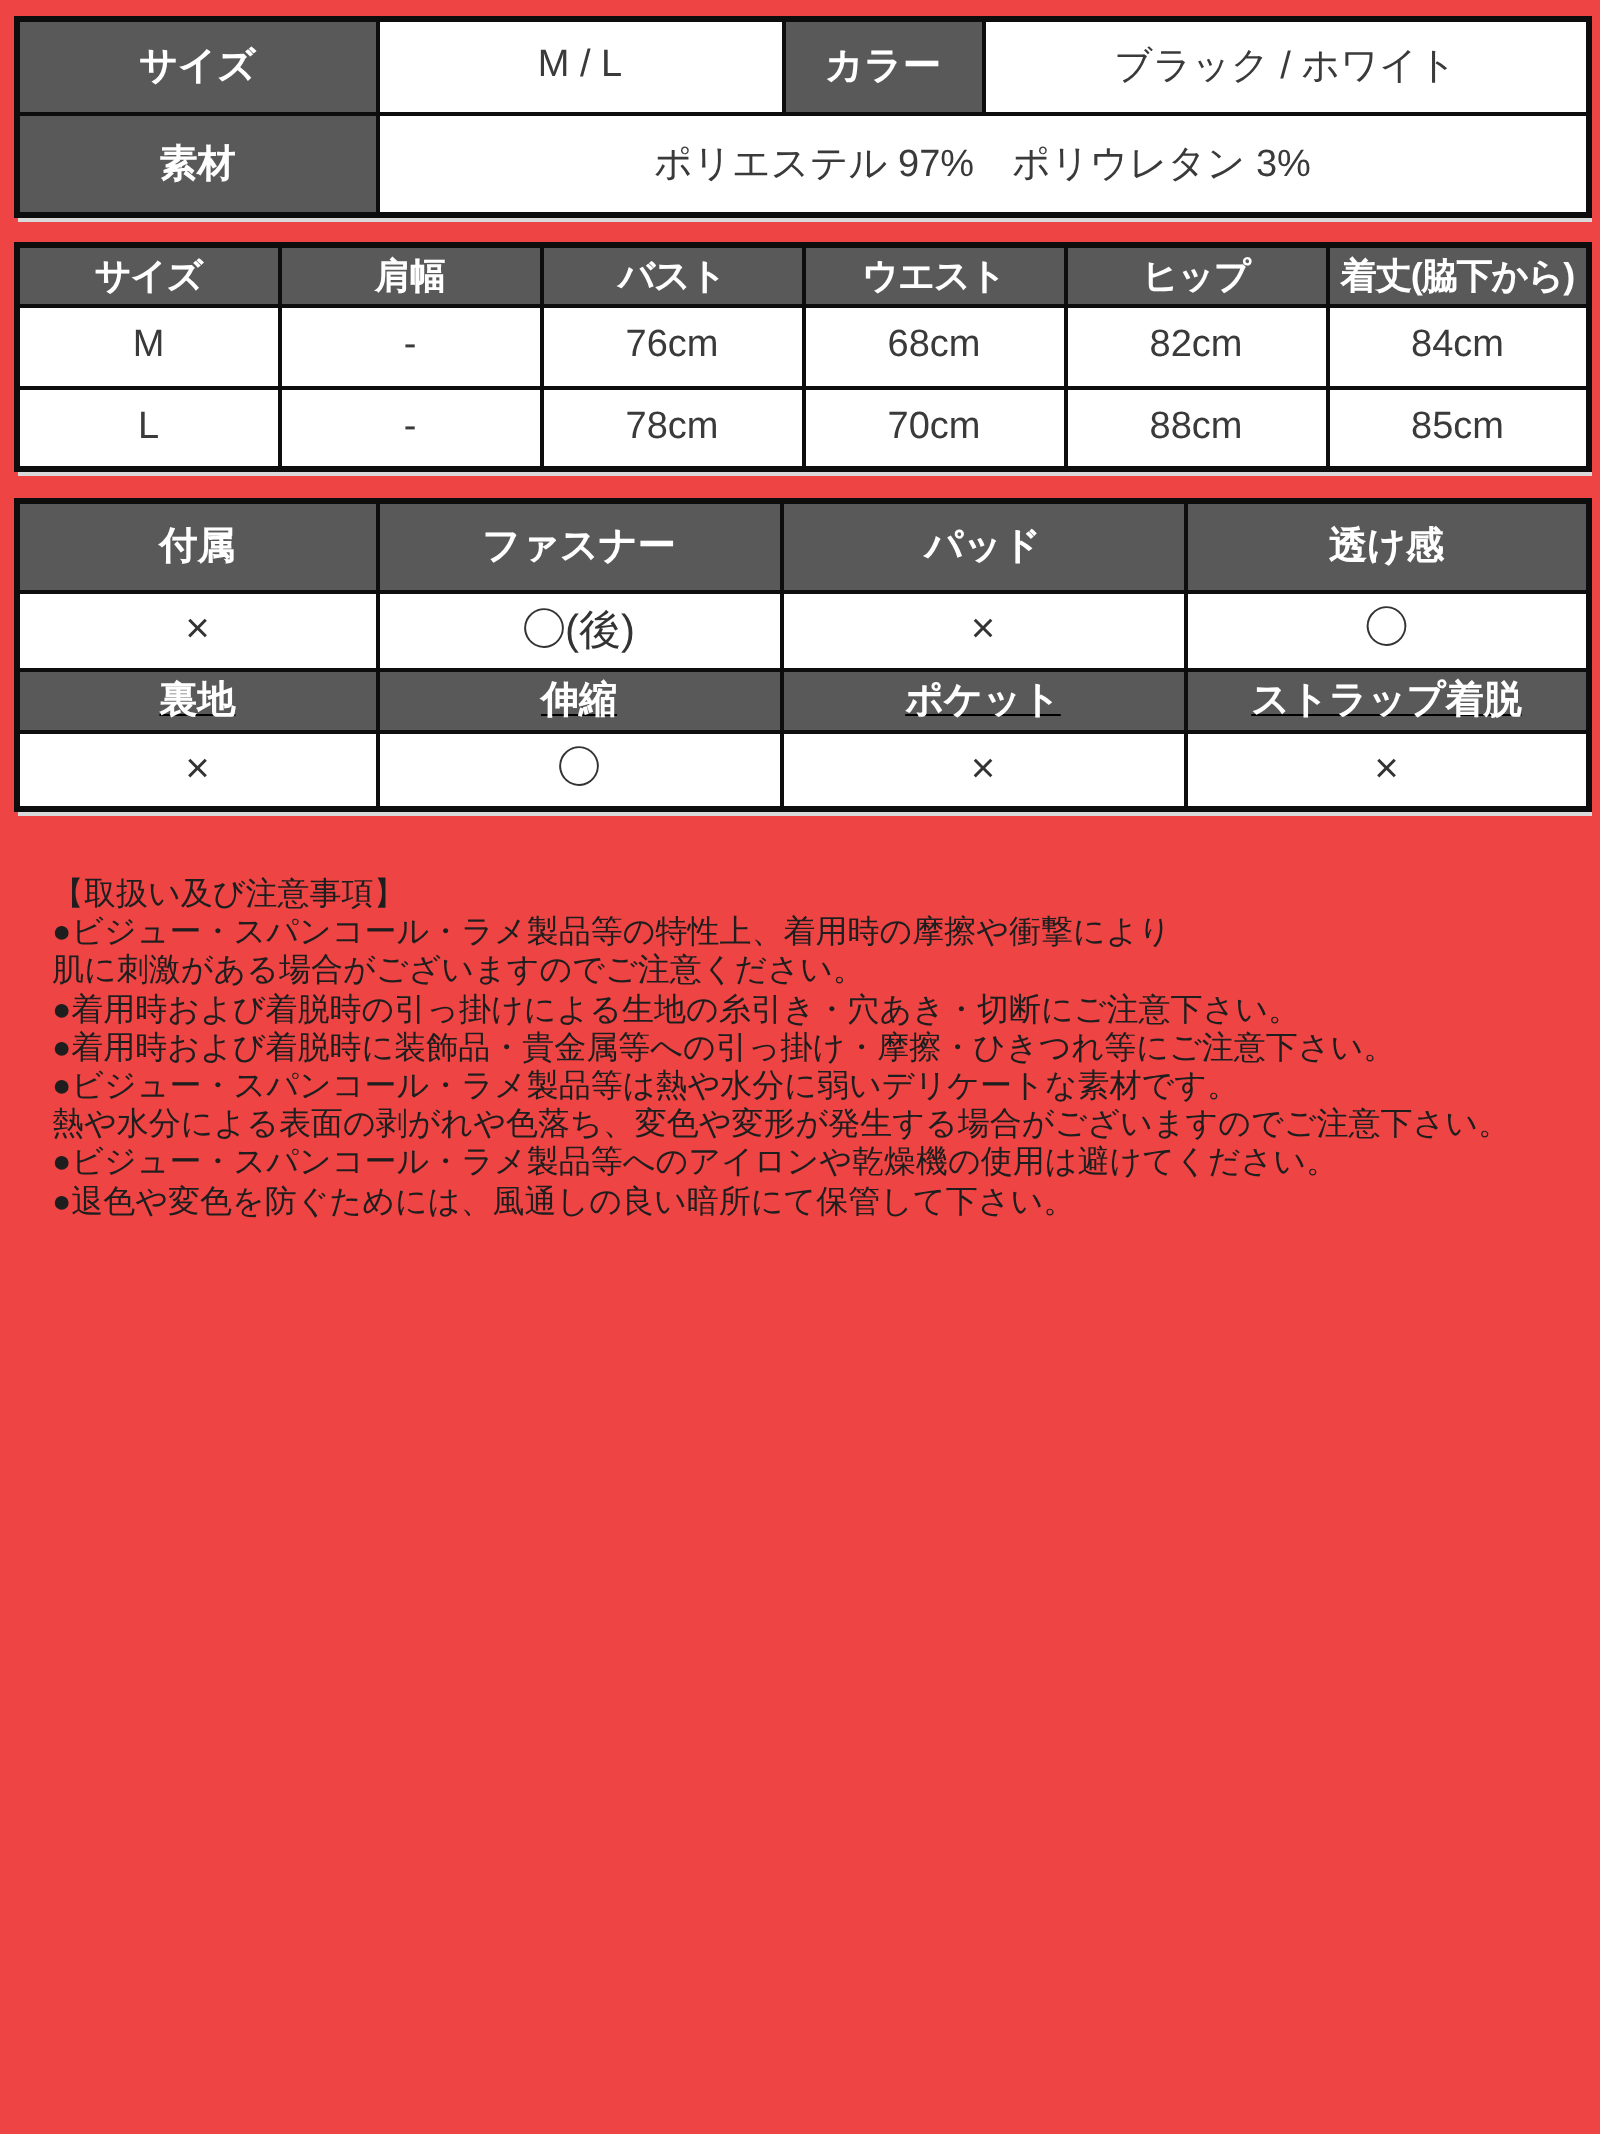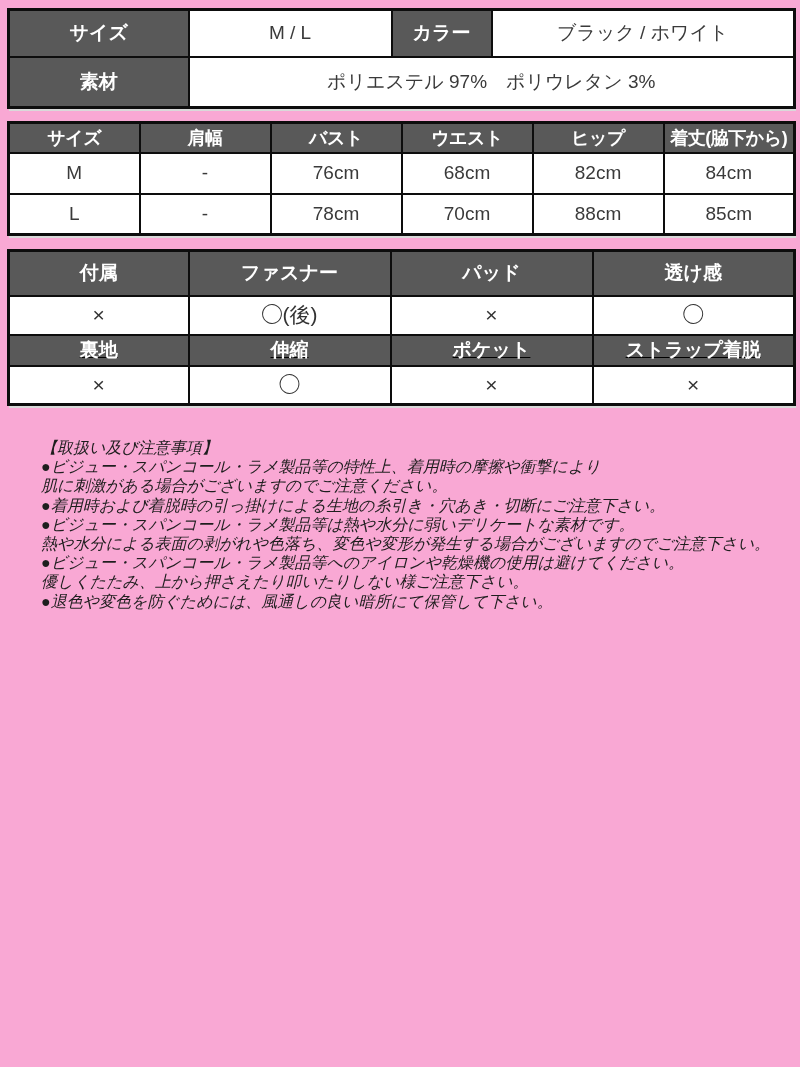--- a/index.html
+++ b/index.html
@@ -2,21 +2,21 @@
 <html lang="ja"><head>
 <meta charset="utf-8">
 <style>
   * { margin: 0; padding: 0; box-sizing: border-box; }
   html, body { background: #ffffff; }
   body { font-family: "Liberation Sans", sans-serif; }
   .page {
     position: relative;
     width: 800px;
     height: 1067px;
-    background: #f9a8d4;
+    background: #ef4444;
     overflow: hidden;
   }
   table {
     border-collapse: collapse;
     table-layout: fixed;
     position: absolute;
     left: 7px;
     width: 786px;
     background: #ffffff;
     box-shadow: 1px 3px 0 -1px #d9d9d9;
@@ -52,28 +52,27 @@
   
   .t3 { top: 249px; }
   .t3 .hr1 { height: 45px; }
   .t3 .dr1 { height: 39px; }
   .t3 .hr2 { height: 31px; text-decoration: underline; }
   .t3 .dr2 { height: 39px; }
   .t3 td { font-size: 21px; color: #333333; }
   
   .notes {
     position: absolute;
-    left: 41px;
+    left: 26px;
     top: 438px;
     width: 745px;
     font-size: 16px;
     line-height: 19.2px;
     color: #1e1e1e;
     letter-spacing: 0;
-    font-style: italic;
   }
   .notes div { white-space: nowrap; }
 </style>
 </head>
 <body>
 
 <div class="page">
 
   <table class="t1">
     <colgroup>
@@ -166,20 +165,20 @@
         <td>×</td>
       </tr>
     </tbody>
   </table>
 
   <div class="notes">
     <div>【取扱い及び注意事項】</div>
     <div>●ビジュー・スパンコール・ラメ製品等の特性上、着用時の摩擦や衝撃により</div>
     <div>肌に刺激がある場合がございますのでご注意ください。</div>
     <div>●着用時および着脱時の引っ掛けによる生地の糸引き・穴あき・切断にご注意下さい。</div>
+    <div>●着用時および着脱時に装飾品・貴金属等への引っ掛け・摩擦・ひきつれ等にご注意下さい。</div>
     <div>●ビジュー・スパンコール・ラメ製品等は熱や水分に弱いデリケートな素材です。</div>
     <div>熱や水分による表面の剥がれや色落ち、変色や変形が発生する場合がございますのでご注意下さい。</div>
     <div>●ビジュー・スパンコール・ラメ製品等へのアイロンや乾燥機の使用は避けてください。</div>
-    <div>優しくたたみ、上から押さえたり叩いたりしない様ご注意下さい。</div>
     <div>●退色や変色を防ぐためには、風通しの良い暗所にて保管して下さい。</div>
   </div>
 
 </div>
 
 </body></html>

